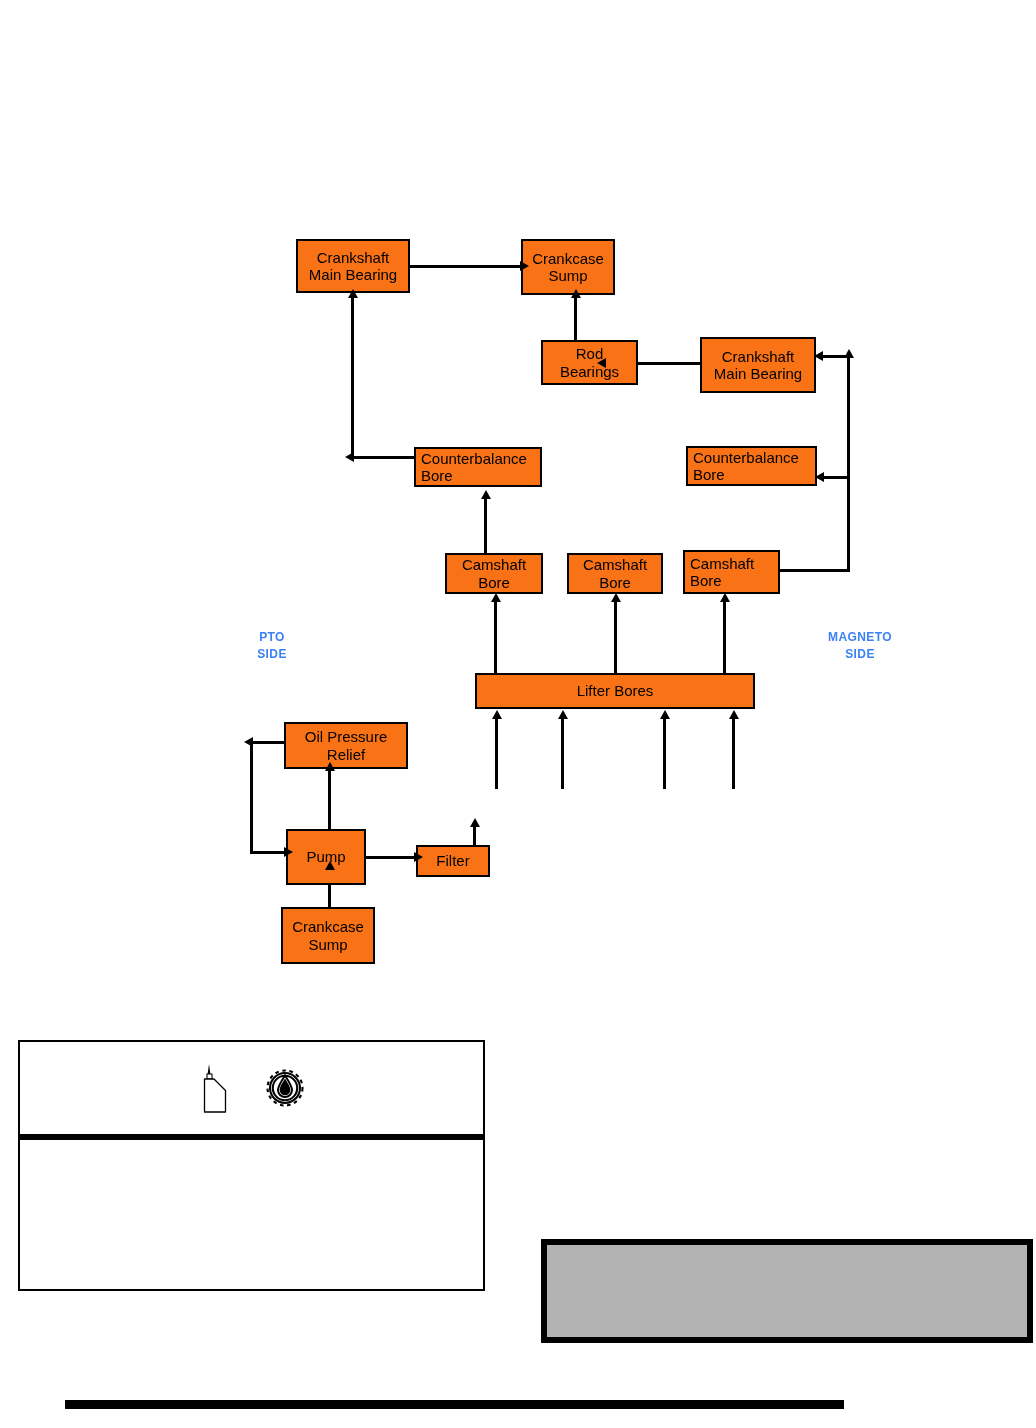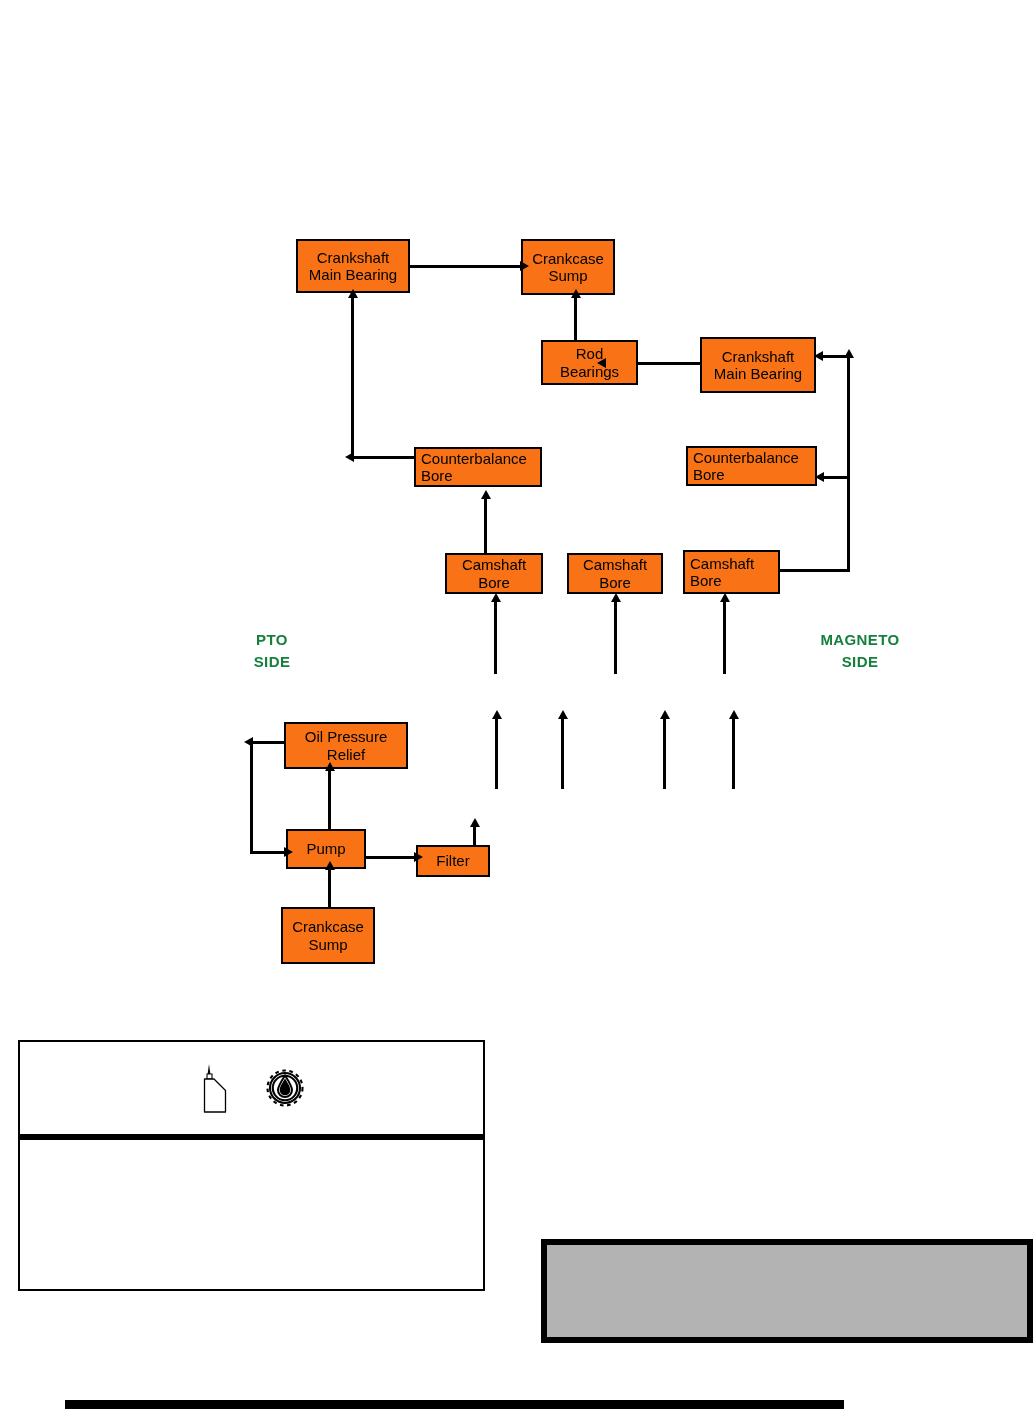--- a/index.html
+++ b/index.html
@@ -37,26 +37,26 @@
   .ln.v{width:3px;}
 
   .ar{position:absolute;width:0;height:0;z-index:4;}
   .ar.up{border-left:5px solid transparent;border-right:5px solid transparent;border-bottom:9px solid #000;}
   .ar.left{border-top:5px solid transparent;border-bottom:5px solid transparent;border-right:9px solid #000;}
   .ar.right{border-top:5px solid transparent;border-bottom:5px solid transparent;border-left:9px solid #000;}
 
   
   .side-label{
     position:absolute;
-    font-size:15px;
+    font-size:12px;
     font-weight:bold;
     letter-spacing:0.4px;
     line-height:1.45;
     white-space:pre-line;
-    color:#15803d;
+    color:#3b82f6;
     z-index:5;
   }
   #pto-side-label{left:22px;top:422px;text-align:center;width:84px;}
   #magneto-side-label{left:592px;top:422px;text-align:center;width:120px;}
 
   
   #icon-panel{
     position:absolute;left:18px;top:1040px;width:467px;height:251px;
     border:2px solid #000;box-sizing:border-box;background:#fff;
   }
@@ -184,28 +184,31 @@
   <div class="node center" style="left:359px;top:346px;width:96px;height:41px;">
     <span class="lbl">Camshaft
 Bore</span>
   </div>
 
   <div class="node left" style="left:475px;top:343px;width:97px;height:44px;">
     <span class="lbl">Camshaft
 Bore</span>
   </div>
 
+  <div class="node center" style="left:267px;top:466px;width:280px;height:36px;">
+    <span class="lbl">Lifter Bores</span>
+  </div>
 
 
   <div class="node center" style="left:76px;top:515px;width:124px;height:47px;">
     <span class="lbl">Oil Pressure
 Relief</span>
   </div>
 
-  <div class="node center" style="left:78px;top:622px;width:80px;height:40px;">
+  <div class="node center" style="left:78px;top:622px;width:80px;height:56px;">
     <span class="lbl">Pump</span>
   </div>
 
   <div class="node center" style="left:208px;top:638px;width:74px;height:32px;">
     <span class="lbl">Filter</span>
   </div>
 
   <div class="node center" style="left:73px;top:700px;width:94px;height:57px;">
     <span class="lbl">Crankcase
 Sump</span>

